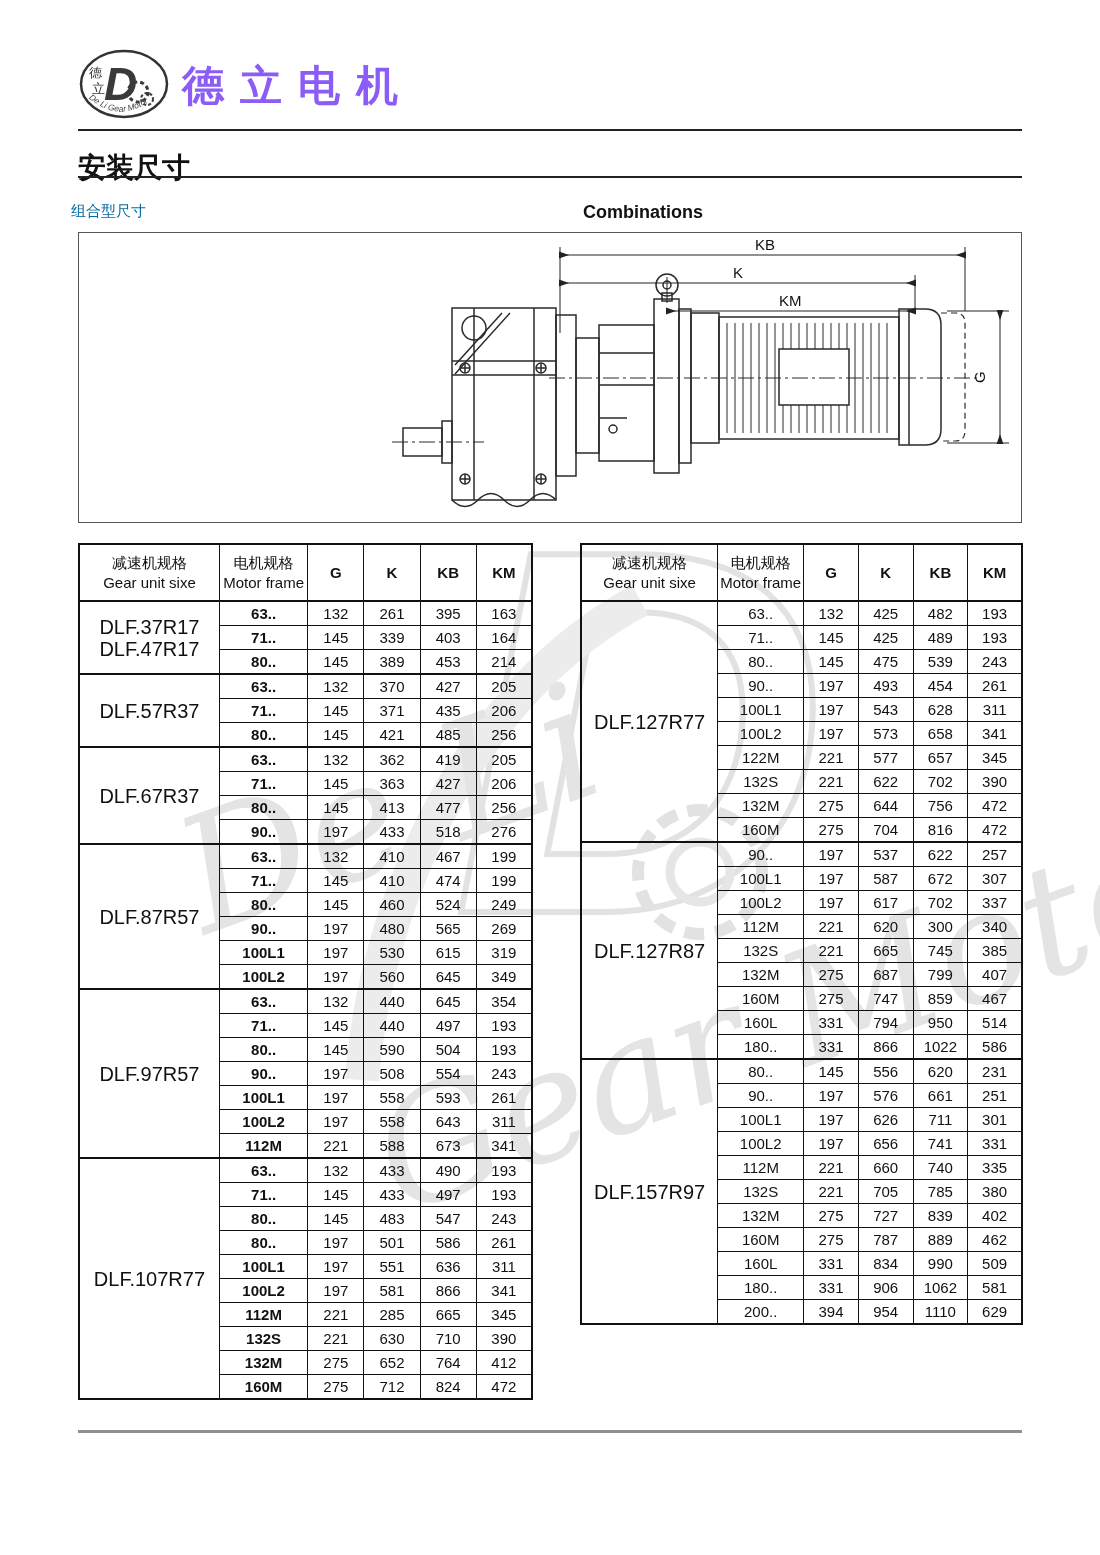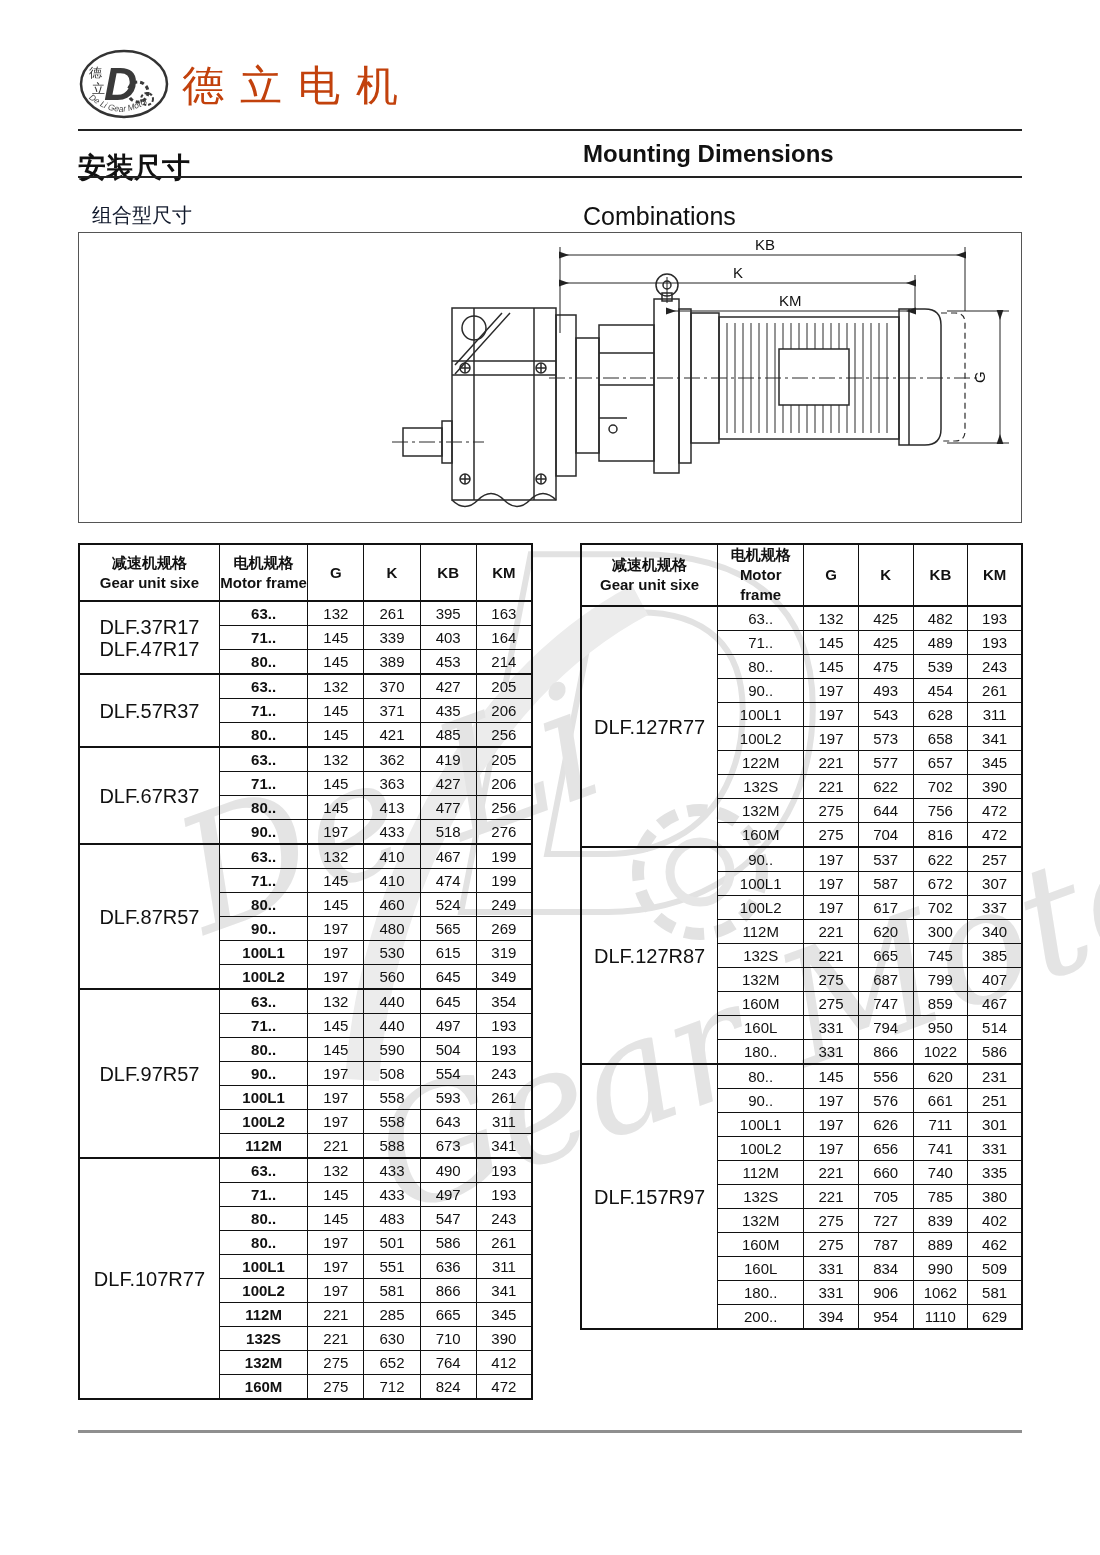--- a/index.html
+++ b/index.html
@@ -3,38 +3,38 @@
 <meta charset="utf-8">
 <style>
   html,body{margin:0;padding:0;background:#fff;}
   .page{position:relative;width:1100px;height:1555px;background:#fff;overflow:hidden;
         font-family:"Liberation Sans",sans-serif;color:#1a1a1a;}
   .layer{position:absolute;z-index:1;}
   
   .watermark{position:absolute;left:0;top:0;z-index:0;pointer-events:none;}
   
   .logo-wrap{left:76px;top:44px;width:100px;height:86px;}
-  .brand-title{left:182px;top:58px;font-size:42px;font-weight:normal;letter-spacing:16px;
-               font-family:"DejaVu Serif","Liberation Serif",serif;color:#c2410c;}
+  .brand-title{left:182px;top:58px;font-size:42px;font-weight:bold;letter-spacing:16px;
+               font-family:"DejaVu Serif","Liberation Serif",serif;color:#8b5cf6;}
   .rule{left:78px;width:944px;height:2px;background:#222;}
   .rule-a{top:129px;}
   .rule-b{top:176px;}
   .title-cn{left:78px;top:136px;font-size:28px;font-weight:bold;color:#111;margin-top:13px;}
   .title-en{left:583px;top:140px;font-size:24px;font-weight:bold;color:#111;}
-  .sub-cn{left:92px;top:202px;font-size:20px;color:#0f172a;}
-  .sub-en{left:583px;top:202px;font-size:25px;font-weight:normal;color:#111;}
+  .sub-cn{left:71px;top:202px;font-size:15px;color:#0369a1;}
+  .sub-en{left:583px;top:202px;font-size:18px;font-weight:bold;color:#111;}
   
   .drawing-box{left:78px;top:232px;width:942px;height:289px;border:1px solid #555;background:transparent;}
   
   .tbl{position:absolute;border-collapse:collapse;table-layout:fixed;background:transparent;}
   .tbl-left{left:78px;top:543px;width:455px;}
   .tbl-right{left:580px;top:543px;width:443px;}
   .tbl, .tbl th, .tbl td{border:1px solid #111;}
   .tbl{border-width:2px;}
-  .tbl th{border-bottom-width:2px;height:55px;font-weight:bold;padding:0;}
+  .tbl th{border-bottom-width:2px;height:55px;font-weight:normal;padding:0;}
   .tbl th div{line-height:20px;font-size:15px;color:#111;}
   .tbl th.hdim{font-size:18px;font-weight:bold;}
   .tbl td{height:23px;line-height:23px;padding:0;text-align:center;font-size:15px;color:#111;}
   .tbl td.gear{font-weight:normal;font-size:20px;}
   .tbl td.gear div{line-height:22px;}
   .tbl td.motor.b{font-weight:bold;}
   .tbl td.gstart{border-top:2px solid #111;}
   
   .footer-rule{left:78px;top:1430px;width:944px;height:3px;background:#8f8f8f;}
   .page-number{left:78px;top:1441px;width:944px;text-align:center;font-size:21px;color:#222;}
@@ -70,21 +70,20 @@
         </defs>
       <text font-size="8.5" font-style="italic" fill="#444" font-family="DejaVu Serif, Liberation Serif, serif">
         <textPath href="#arcpath" startOffset="6">De Li Gear Motor</textPath>
       </text>
     </svg>
   </div>
   <div class="layer brand-title">德立电机</div>
 
   <div class="layer rule rule-a"></div>
   <div class="layer title-cn">安装尺寸</div>
-  <div class="layer title-en">Mounting Dimensions</div>
   <div class="layer rule rule-b"></div>
   <div class="layer sub-cn">组合型尺寸</div>
   <div class="layer sub-en">Combinations</div>
 
   <div class="layer drawing-box">
     <svg width="942" height="289" viewBox="0 0 942 289">
       <defs>
         <marker id="ar" markerWidth="10" markerHeight="8" refX="9" refY="4" orient="auto">
           <path d="M0,4 L10,0.6 L10,7.4 Z" fill="#222"></path>
         </marker>

